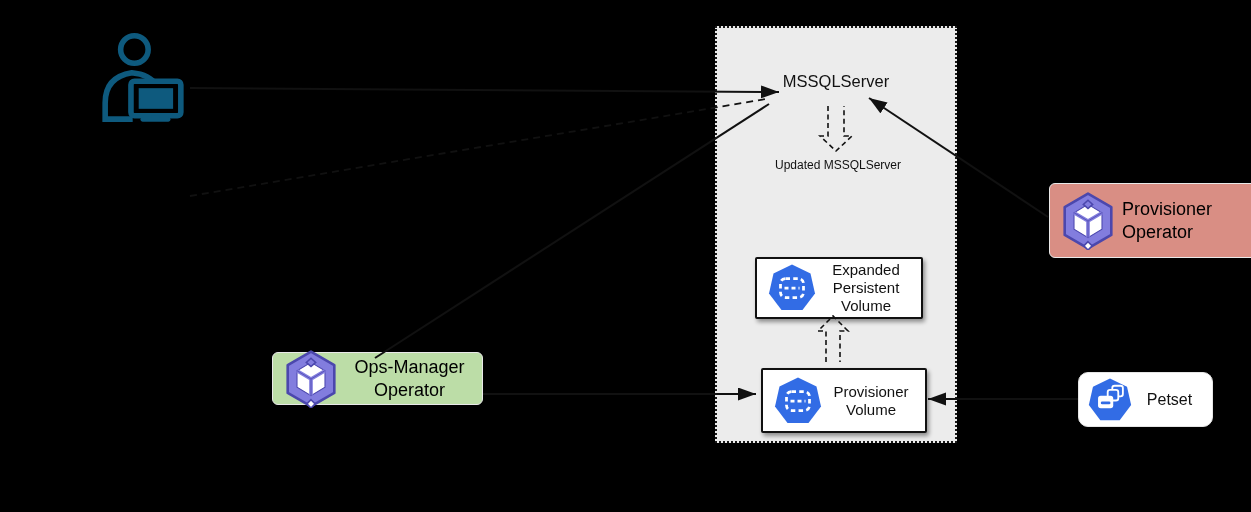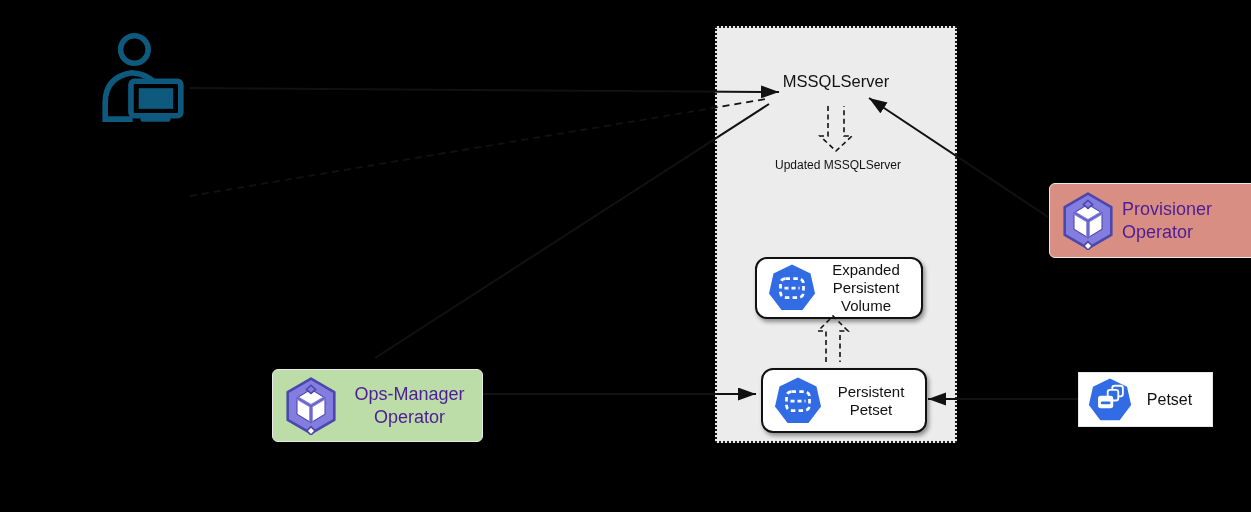--- a/index.html
+++ b/index.html
@@ -17,43 +17,43 @@
   .mssql-label{
     position:absolute;left:0;right:0;top:44px;text-align:center;
     font-size:16.5px;color:#111;
   }
   .updated-label{
     position:absolute;left:56px;top:129px;width:130px;text-align:center;
     font-size:12px;line-height:17px;color:#111;
   }
   .resource-box{
     position:absolute;box-sizing:border-box;background:#fff;
-    border:2px solid #111;border-radius:12px;display:flex;align-items:center;
+    border:2px solid #111;border-radius:2px;display:flex;align-items:center;
     box-shadow:2px 3px 4px rgba(0,0,0,0.40);padding:4px 6px;
   }
   .resource-box .rb-icon{flex:0 0 auto;width:50px;height:50px;margin-left:4px;}
   .resource-box .rb-label{flex:1;text-align:center;font-size:15px;line-height:18px;color:#111;}
   .expanded-pv{left:38px;top:229px;width:168px;height:62px;}
   .pv{left:44px;top:340px;width:166px;height:65px;}
   
   .op-box{
     position:absolute;box-sizing:border-box;border-radius:6px;
     border:1px solid #E9E9E9;display:flex;align-items:center;
     box-shadow:3px 4px 6px rgba(0,0,0,0.5);padding:6px 8px;
   }
   .op-box .op-icon{flex:0 0 auto;width:52px;height:58px;margin:0 8px 0 4px;}
-  .op-box .op-label{font-size:18px;line-height:23px;color:#4c1d95;}
-  .ops-manager{left:272px;top:369px;width:211px;height:73px;background:#BCDDA7;}
+  .op-box .op-label{font-size:18px;line-height:23px;color:#000000;}
+  .ops-manager{left:272px;top:352px;width:211px;height:53px;background:#BCDDA7;}
   .ops-manager .op-label{flex:1;text-align:center;}
   .provisioner{left:1049px;top:183px;width:211px;height:75px;background:#D98E84;}
   .provisioner .op-label{text-align:left;}
   
   .petset{
     position:absolute;left:1078px;top:372px;width:135px;height:55px;
-    box-sizing:border-box;background:#fff;border:1px solid #E5E5E5;border-radius:0;
+    box-sizing:border-box;background:#fff;border:1px solid #E5E5E5;border-radius:10px;
     display:flex;align-items:center;box-shadow:3px 4px 6px rgba(0,0,0,0.5);padding:8px 6px;
   }
   .petset .ps-icon{flex:0 0 auto;width:46px;height:46px;margin-left:2px;}
   .petset .ps-label{flex:1;text-align:center;font-size:16px;color:#111;}
   
   .arrows{position:absolute;left:0;top:0;width:1251px;height:512px;pointer-events:none;}
 </style>
 </head>
 <body>
 
@@ -80,21 +80,21 @@
       </svg>
       <span class="rb-label">Expanded Persistent Volume</span>
     </div>
 
     <div class="resource-box pv">
       <svg class="rb-icon" viewBox="0 0 100 100">
         <polygon points="50,3 87,21 96,61 71,94 29,94 4,61 13,21" fill="#326CE5"></polygon>
         <rect x="27" y="31" width="46" height="38" rx="10" fill="none" stroke="#fff" stroke-width="5.5" stroke-dasharray="9 6.5"></rect>
         <line x1="35" y1="50" x2="65" y2="50" stroke="#fff" stroke-width="5.5" stroke-dasharray="8 6"></line>
       </svg>
-      <span class="rb-label">Persistent Petset</span>
+      <span class="rb-label">Provisioner Volume</span>
     </div>
   </div>
 
   <div class="op-box ops-manager">
     <svg class="op-icon" viewBox="0 0 100 112">
       <polygon points="50,3 95,29 95,83 50,109 5,83 5,29" fill="#827DDE" stroke="#4B47AD" stroke-width="5" stroke-linejoin="round"></polygon>
       <polygon points="50,24 77,40 77,72 50,88 23,72 23,40" fill="#FFFFFF" stroke="#4B47AD" stroke-width="2"></polygon>
       <path d="M50,56 L23,40 M50,56 L77,40 M50,56 L50,88" stroke="#827DDE" stroke-width="7"></path>
       <path d="M50,56 L23,40 M50,56 L77,40 M50,56 L50,88" stroke="#4B47AD" stroke-width="1.5"></path>
       <polygon points="50,16 59,24 50,32 41,24" fill="#827DDE" stroke="#4B47AD" stroke-width="3"></polygon>

